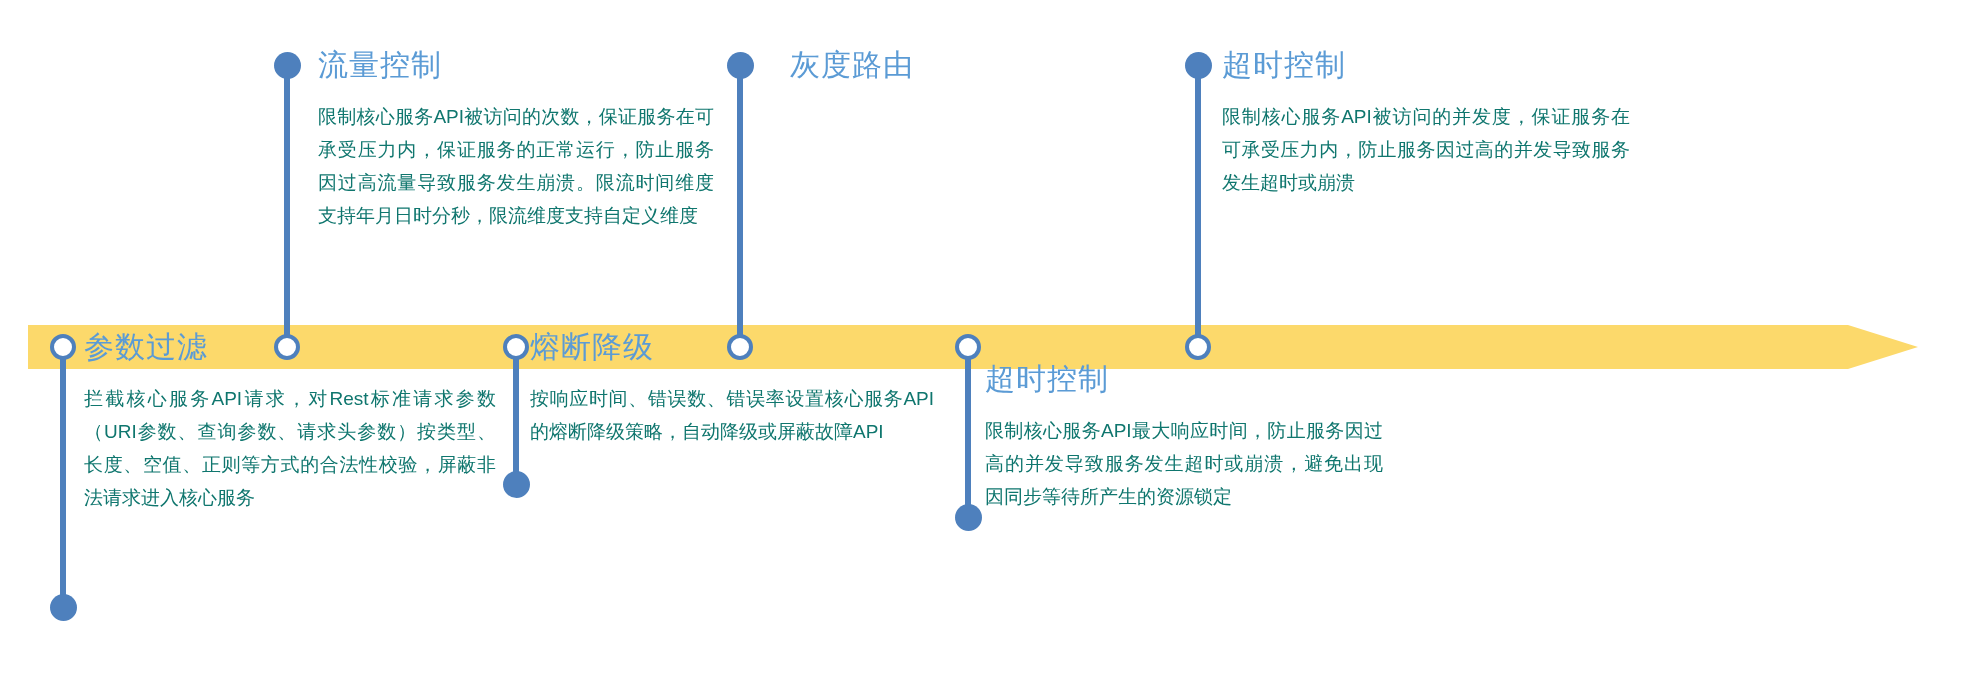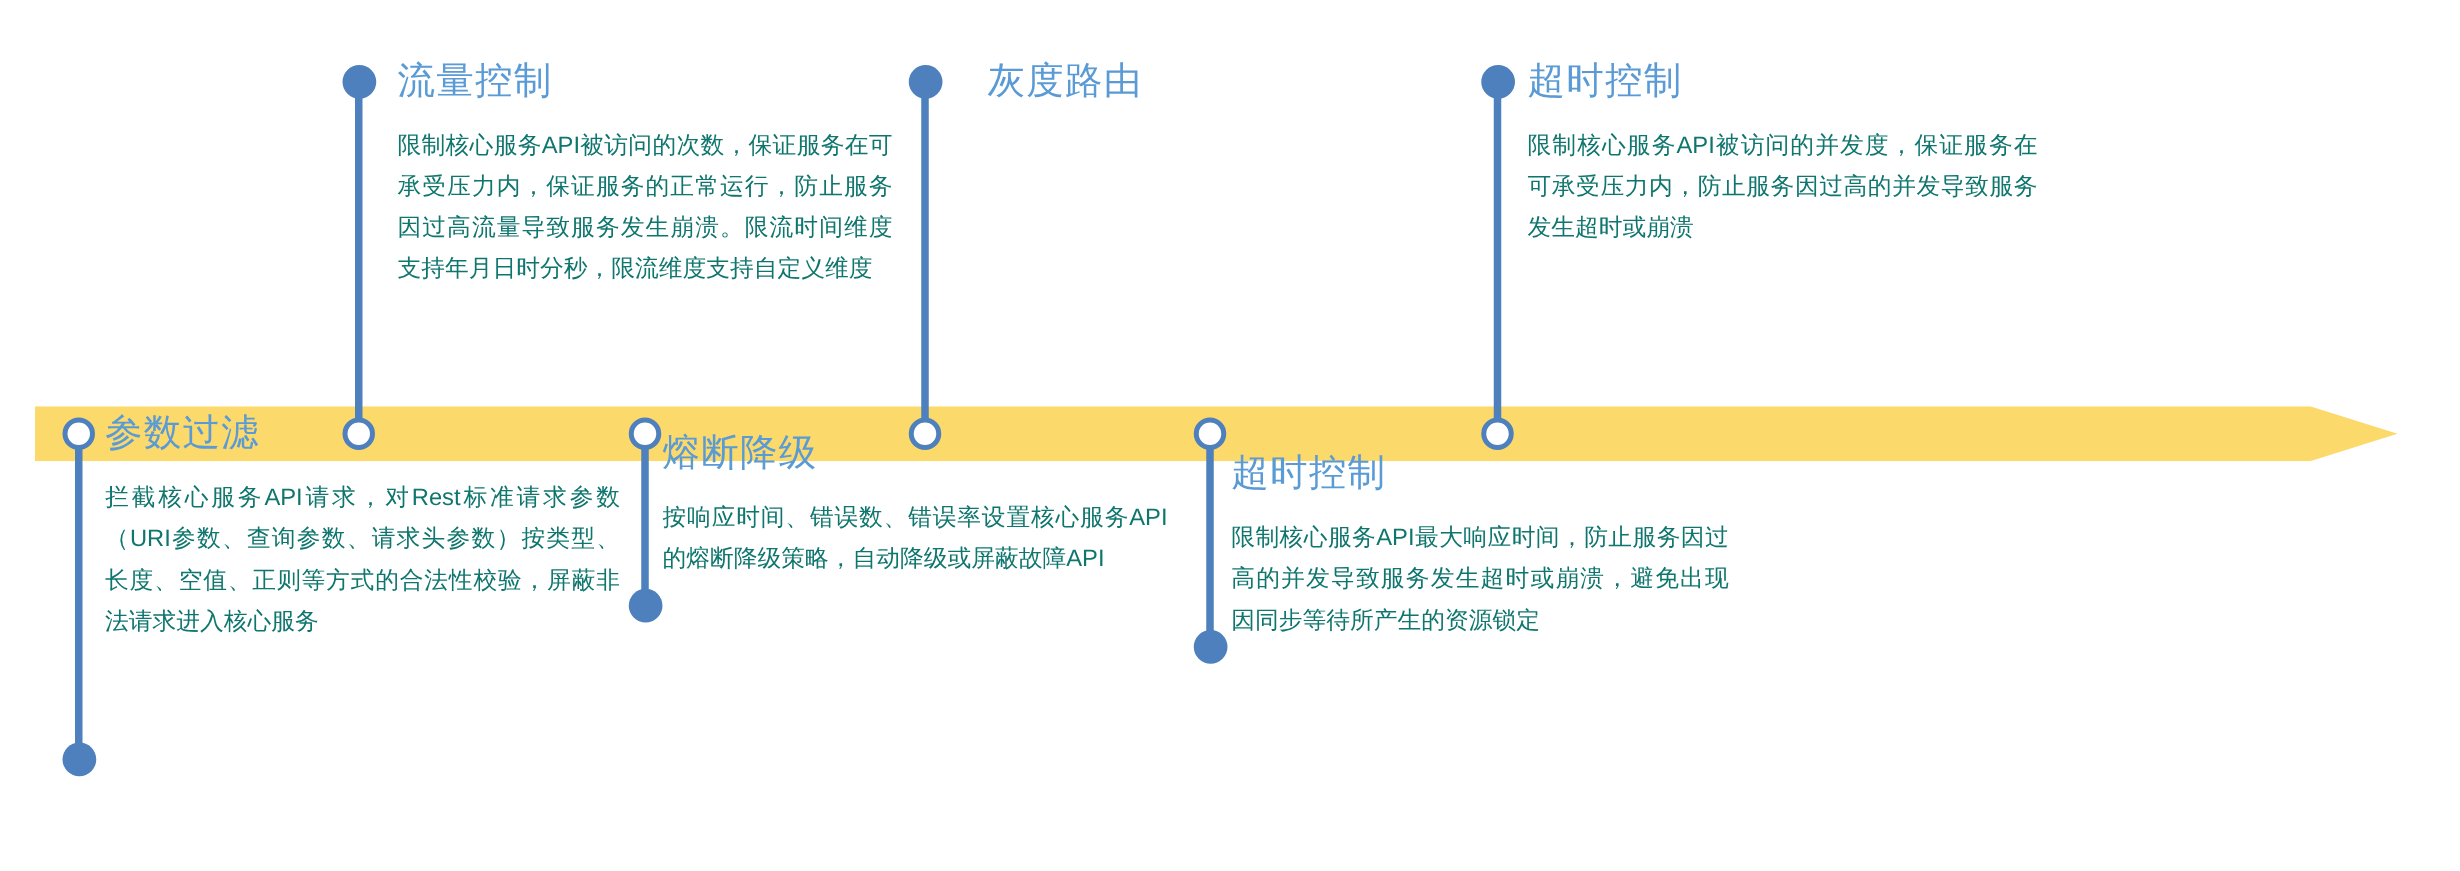--- a/index.html
+++ b/index.html
@@ -132,21 +132,21 @@
   <div class="block" style="left:1222px; top:46px; width:408px;">
     <p class="block-title">超时控制</p>
     <p class="block-body">限制核心服务API被访问的并发度，保证服务在可承受压力内，防止服务因过高的并发导致服务发生超时或崩溃</p>
   </div>
 
   <div class="block" style="left:84px; top:328px; width:412px;">
     <p class="block-title">参数过滤</p>
     <p class="block-body">拦截核心服务API请求，对Rest标准请求参数（URI参数、查询参数、请求头参数）按类型、长度、空值、正则等方式的合法性校验，屏蔽非法请求进入核心服务</p>
   </div>
 
-  <div class="block" style="left:530px; top:328px; width:404px;margin-top:16px;">
+  <div class="block" style="left:530px; top:328px; width:404px;">
     <p class="block-title">熔断降级</p>
     <p class="block-body">按响应时间、错误数、错误率设置核心服务API的熔断降级策略，自动降级或屏蔽故障API</p>
   </div>
 
   <div class="block" style="left:985px; top:328px; width:398px;margin-top:32px;">
     <p class="block-title">超时控制</p>
     <p class="block-body">限制核心服务API最大响应时间，防止服务因过高的并发导致服务发生超时或崩溃，避免出现因同步等待所产生的资源锁定</p>
   </div>
 
 </div>

